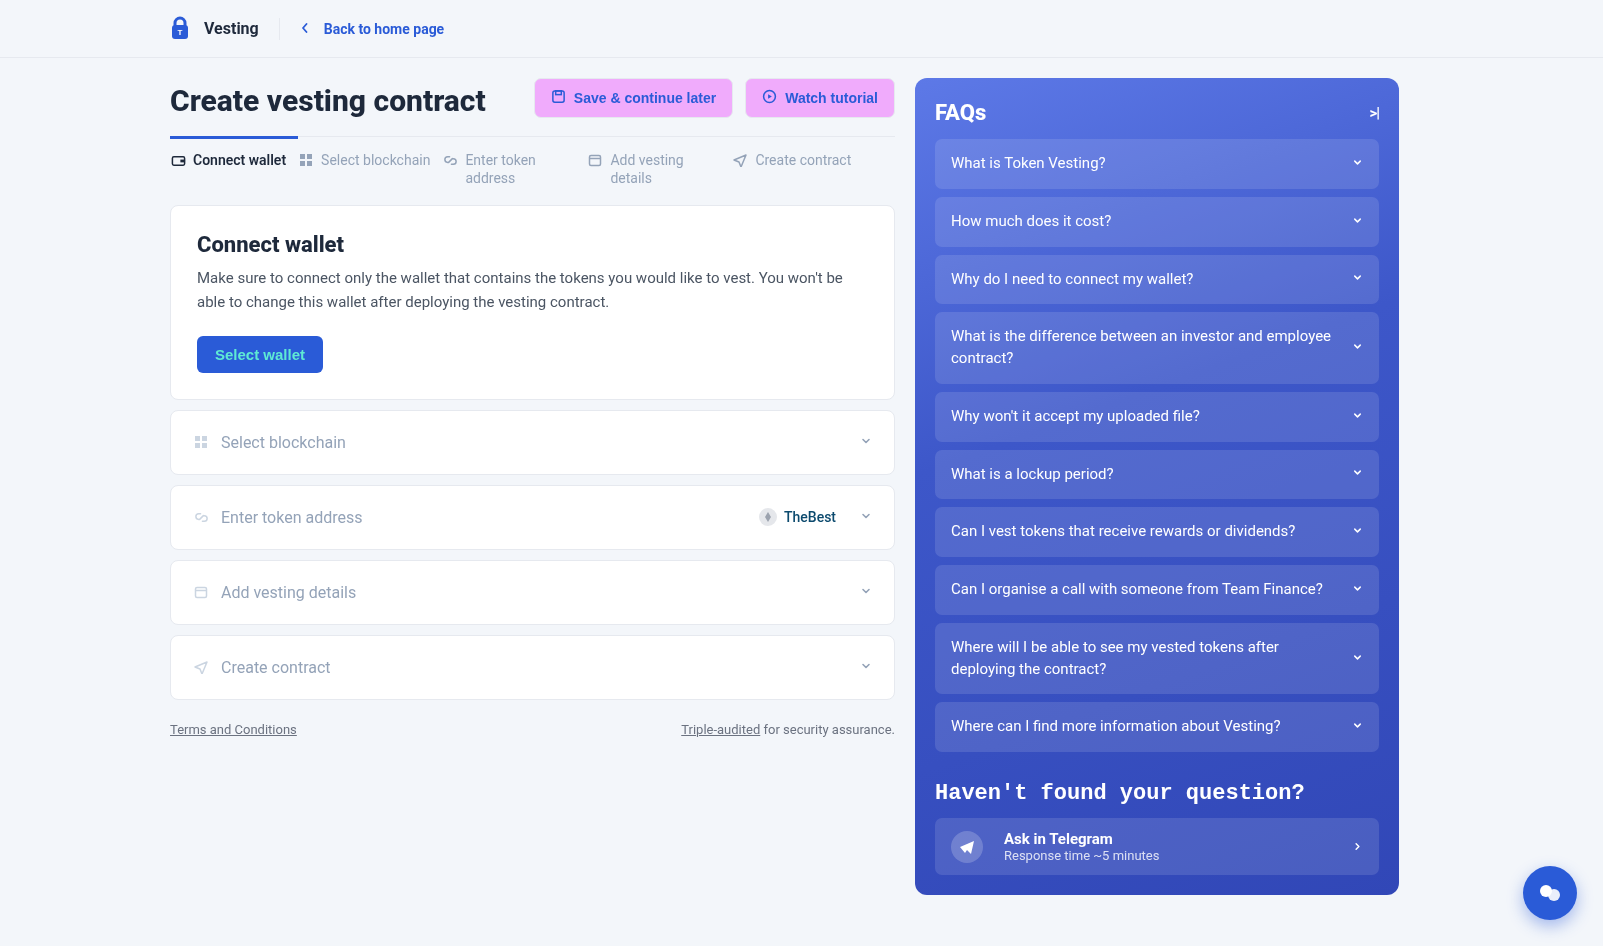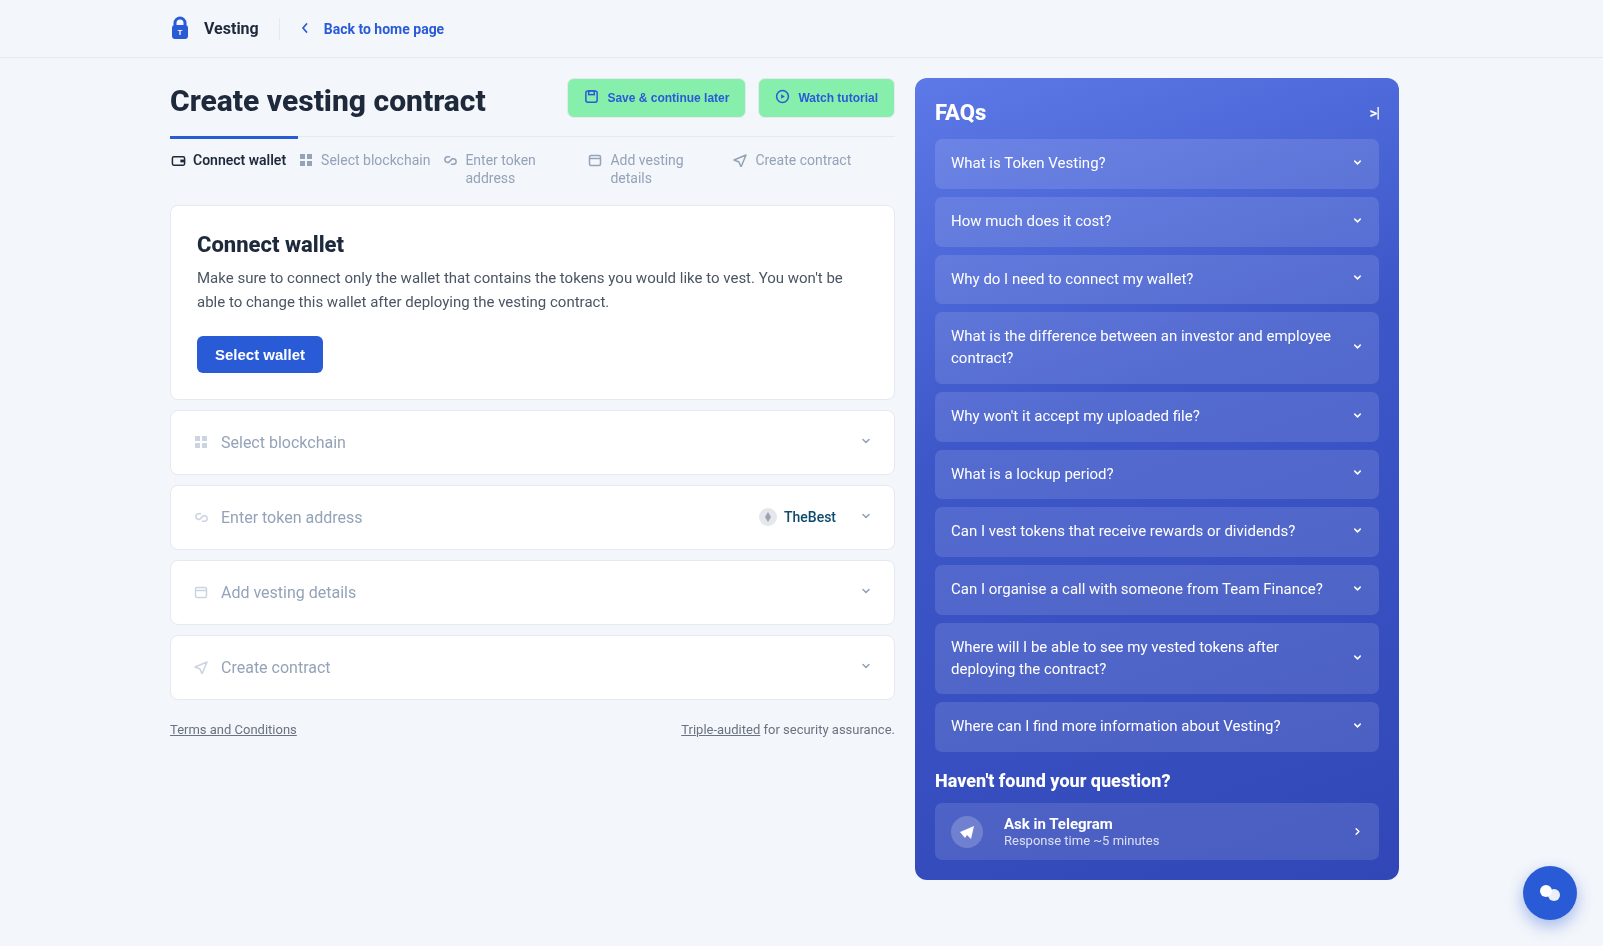--- a/index.html
+++ b/index.html
@@ -28,30 +28,30 @@
   display: flex;
   gap: 20px;
   padding: 20px 24px 30px 170px;
   align-items: flex-start;
 }
 .main-col { flex: 0 0 725px; }
 .page-title-row { display: flex; align-items: flex-end; gap: 12px; margin-bottom: 10px; }
 .page-title { font-size: 30px; font-weight: 800; color: #1e293b; flex: 1; }
 .btn-outline {
   border: 1px solid #e6e9ef;
-  background: #86efac;
+  background: #f0abfc;
   color: #2a5bd7;
   padding: 10px 16px;
   border-radius: 7px;
   font-weight: 600;
   display: inline-flex;
   align-items: center;
   gap: 8px;
   cursor: pointer;
-  font-size: 12px;
+  font-size: 14px;
 }
 .steps {
   display: flex;
   border-top: 1px solid #e6e9ef;
   margin-top: 18px;
   padding-top: 0;
 }
 .step {
   display: flex;
   align-items: flex-start;
@@ -74,21 +74,21 @@
   background: #fff;
   border: 1px solid #e6e9ef;
   border-radius: 8px;
   padding: 26px 26px;
   margin-top: 8px;
 }
 .card h2 { font-size: 22px; font-weight: 800; margin-bottom: 10px; }
 .card p { color: #4b5563; font-size: 15px; line-height: 1.55; margin-bottom: 22px; }
 .btn-primary {
   background: #2a5bd7;
-  color: #ffffff;
+  color: #5eead4;
   border: none;
   padding: 10px 18px;
   font-weight: 600;
   border-radius: 6px;
   cursor: pointer;
   font-size: 15px;
 }
 .accordion-row {
   background: #fff;
   border: 1px solid #e6e9ef;
@@ -130,21 +130,21 @@
   padding: 14px 16px;
   display: flex;
   align-items: center;
   justify-content: space-between;
   gap: 14px;
   margin-bottom: 8px;
   cursor: pointer;
 }
 .faq-q { font-weight: 400; font-size: 15px; line-height: 1.45; }
 .faq-chev { color: rgba(255,255,255,0.85); font-size: 12px; }
-.faqs-sub { font-size: 18px; font-weight: 800; margin: 18px 0 12px; }
+.faqs-sub { font-size: 22px; font-weight: 800; margin: 29px 0 12px; font-family: Liberation Mono, monospace; }
 .telegram-row {
   background: rgba(255,255,255,0.12);
   border-radius: 7px;
   padding: 12px 16px;
   display: flex;
   align-items: center;
   gap: 21px;
   cursor: pointer;
 }
 .tg-circle {

